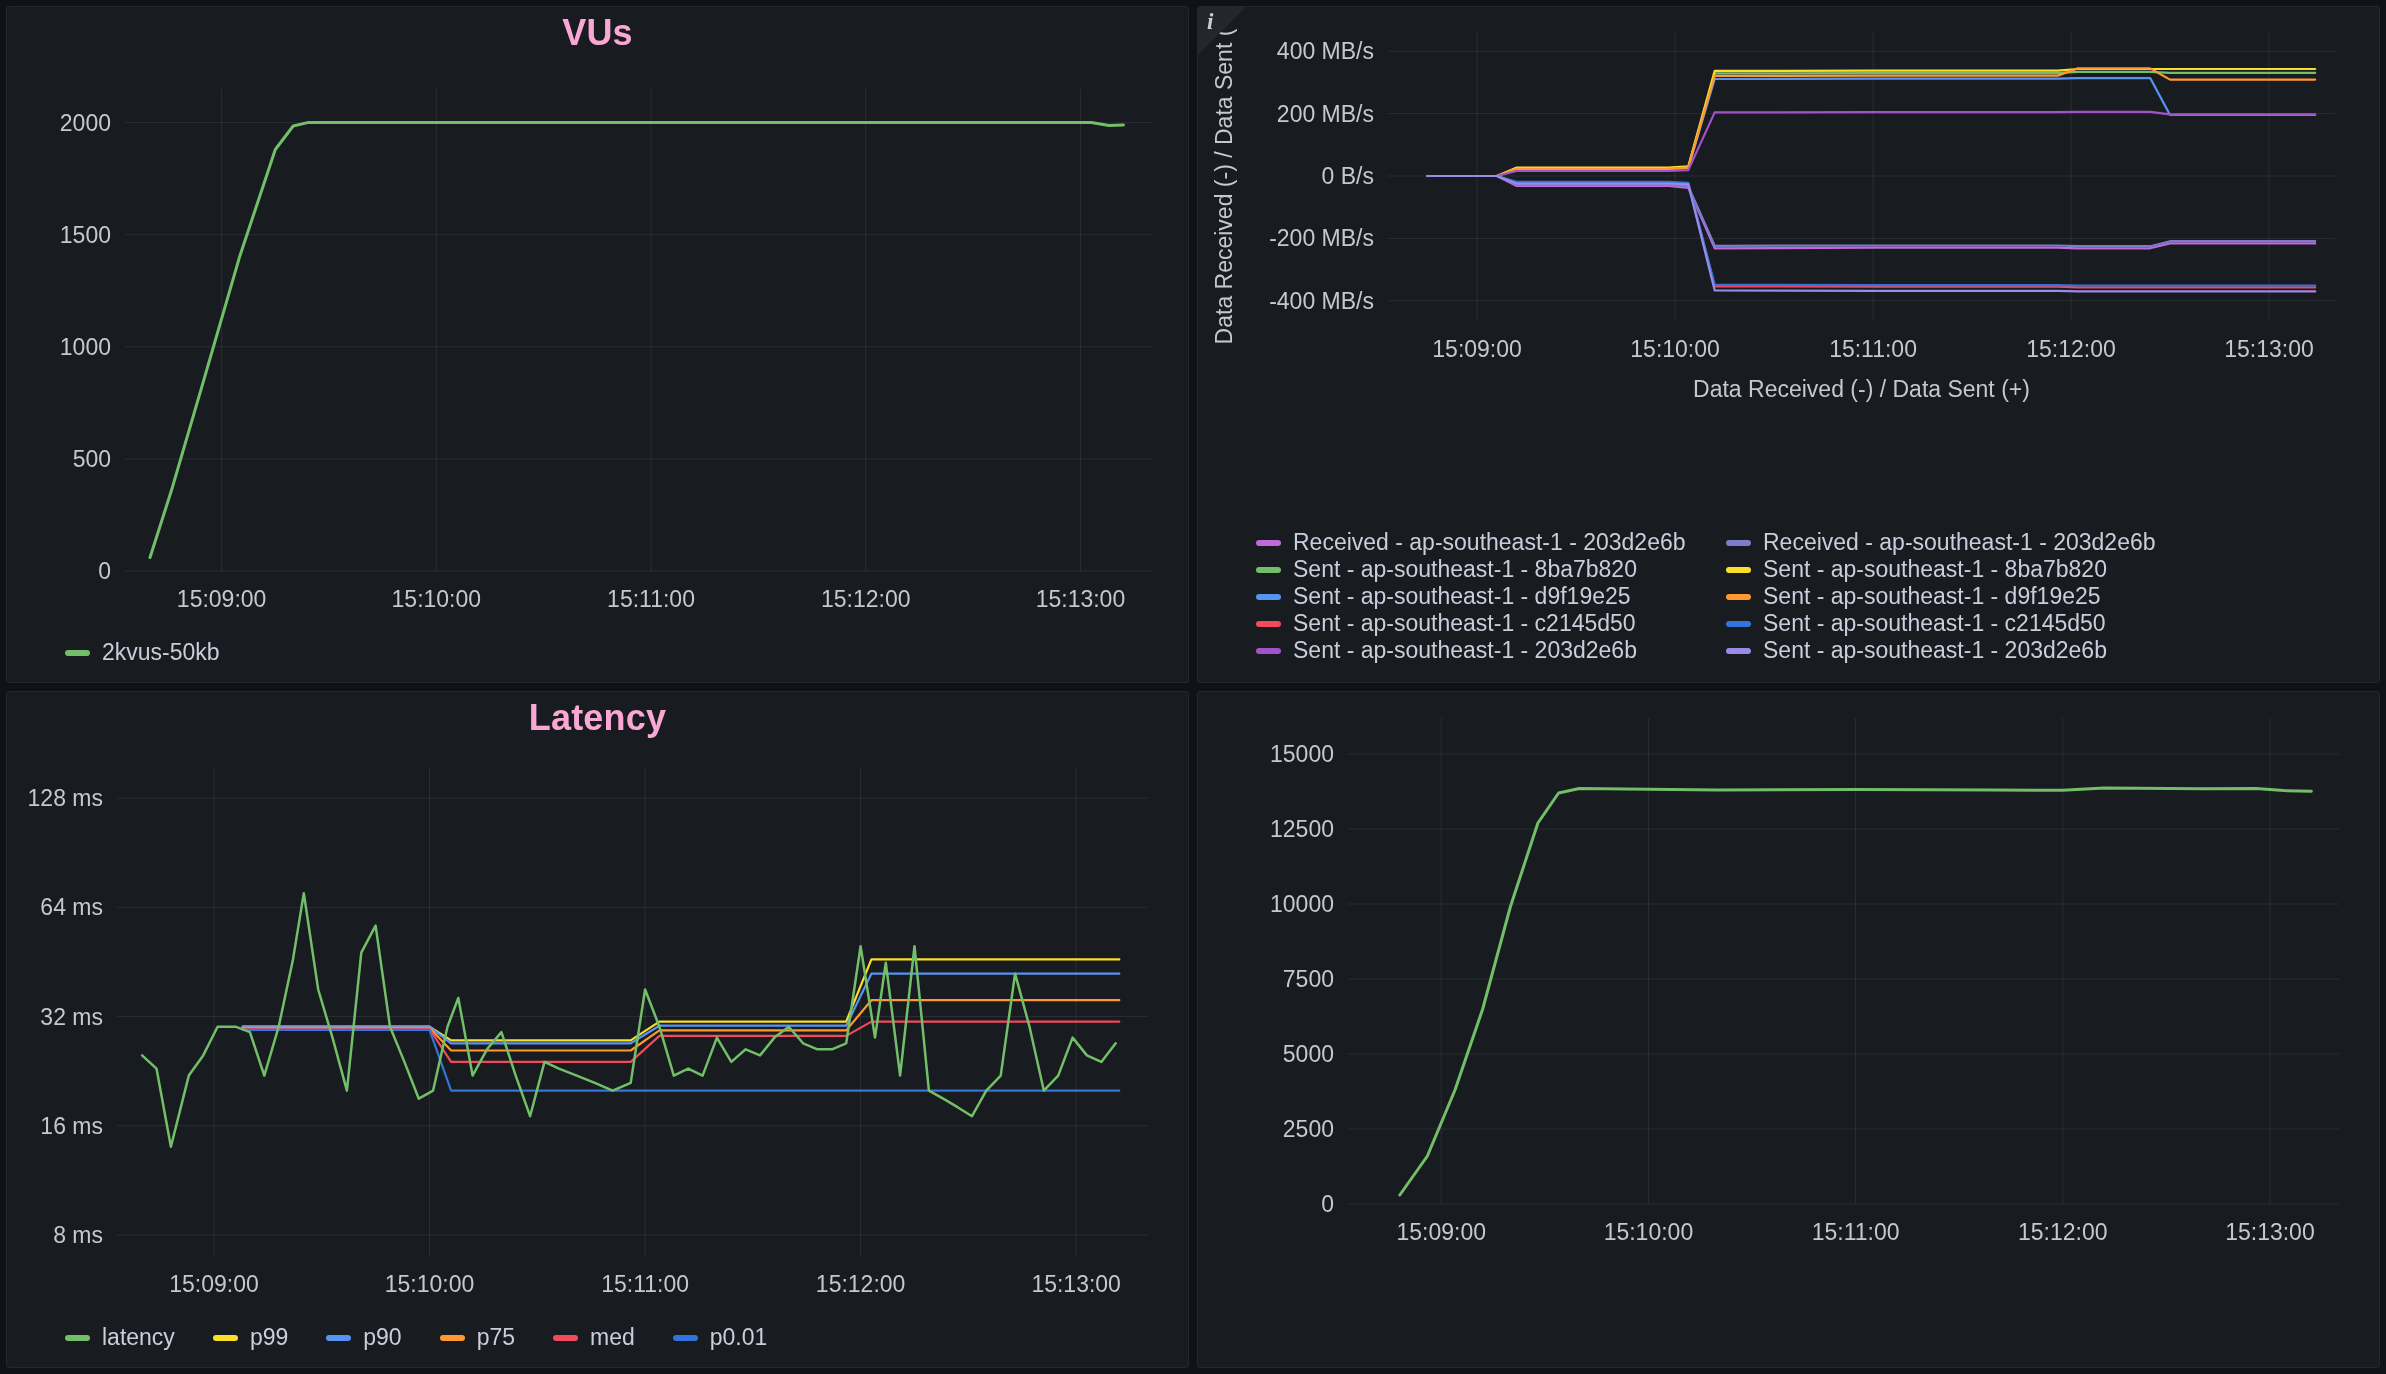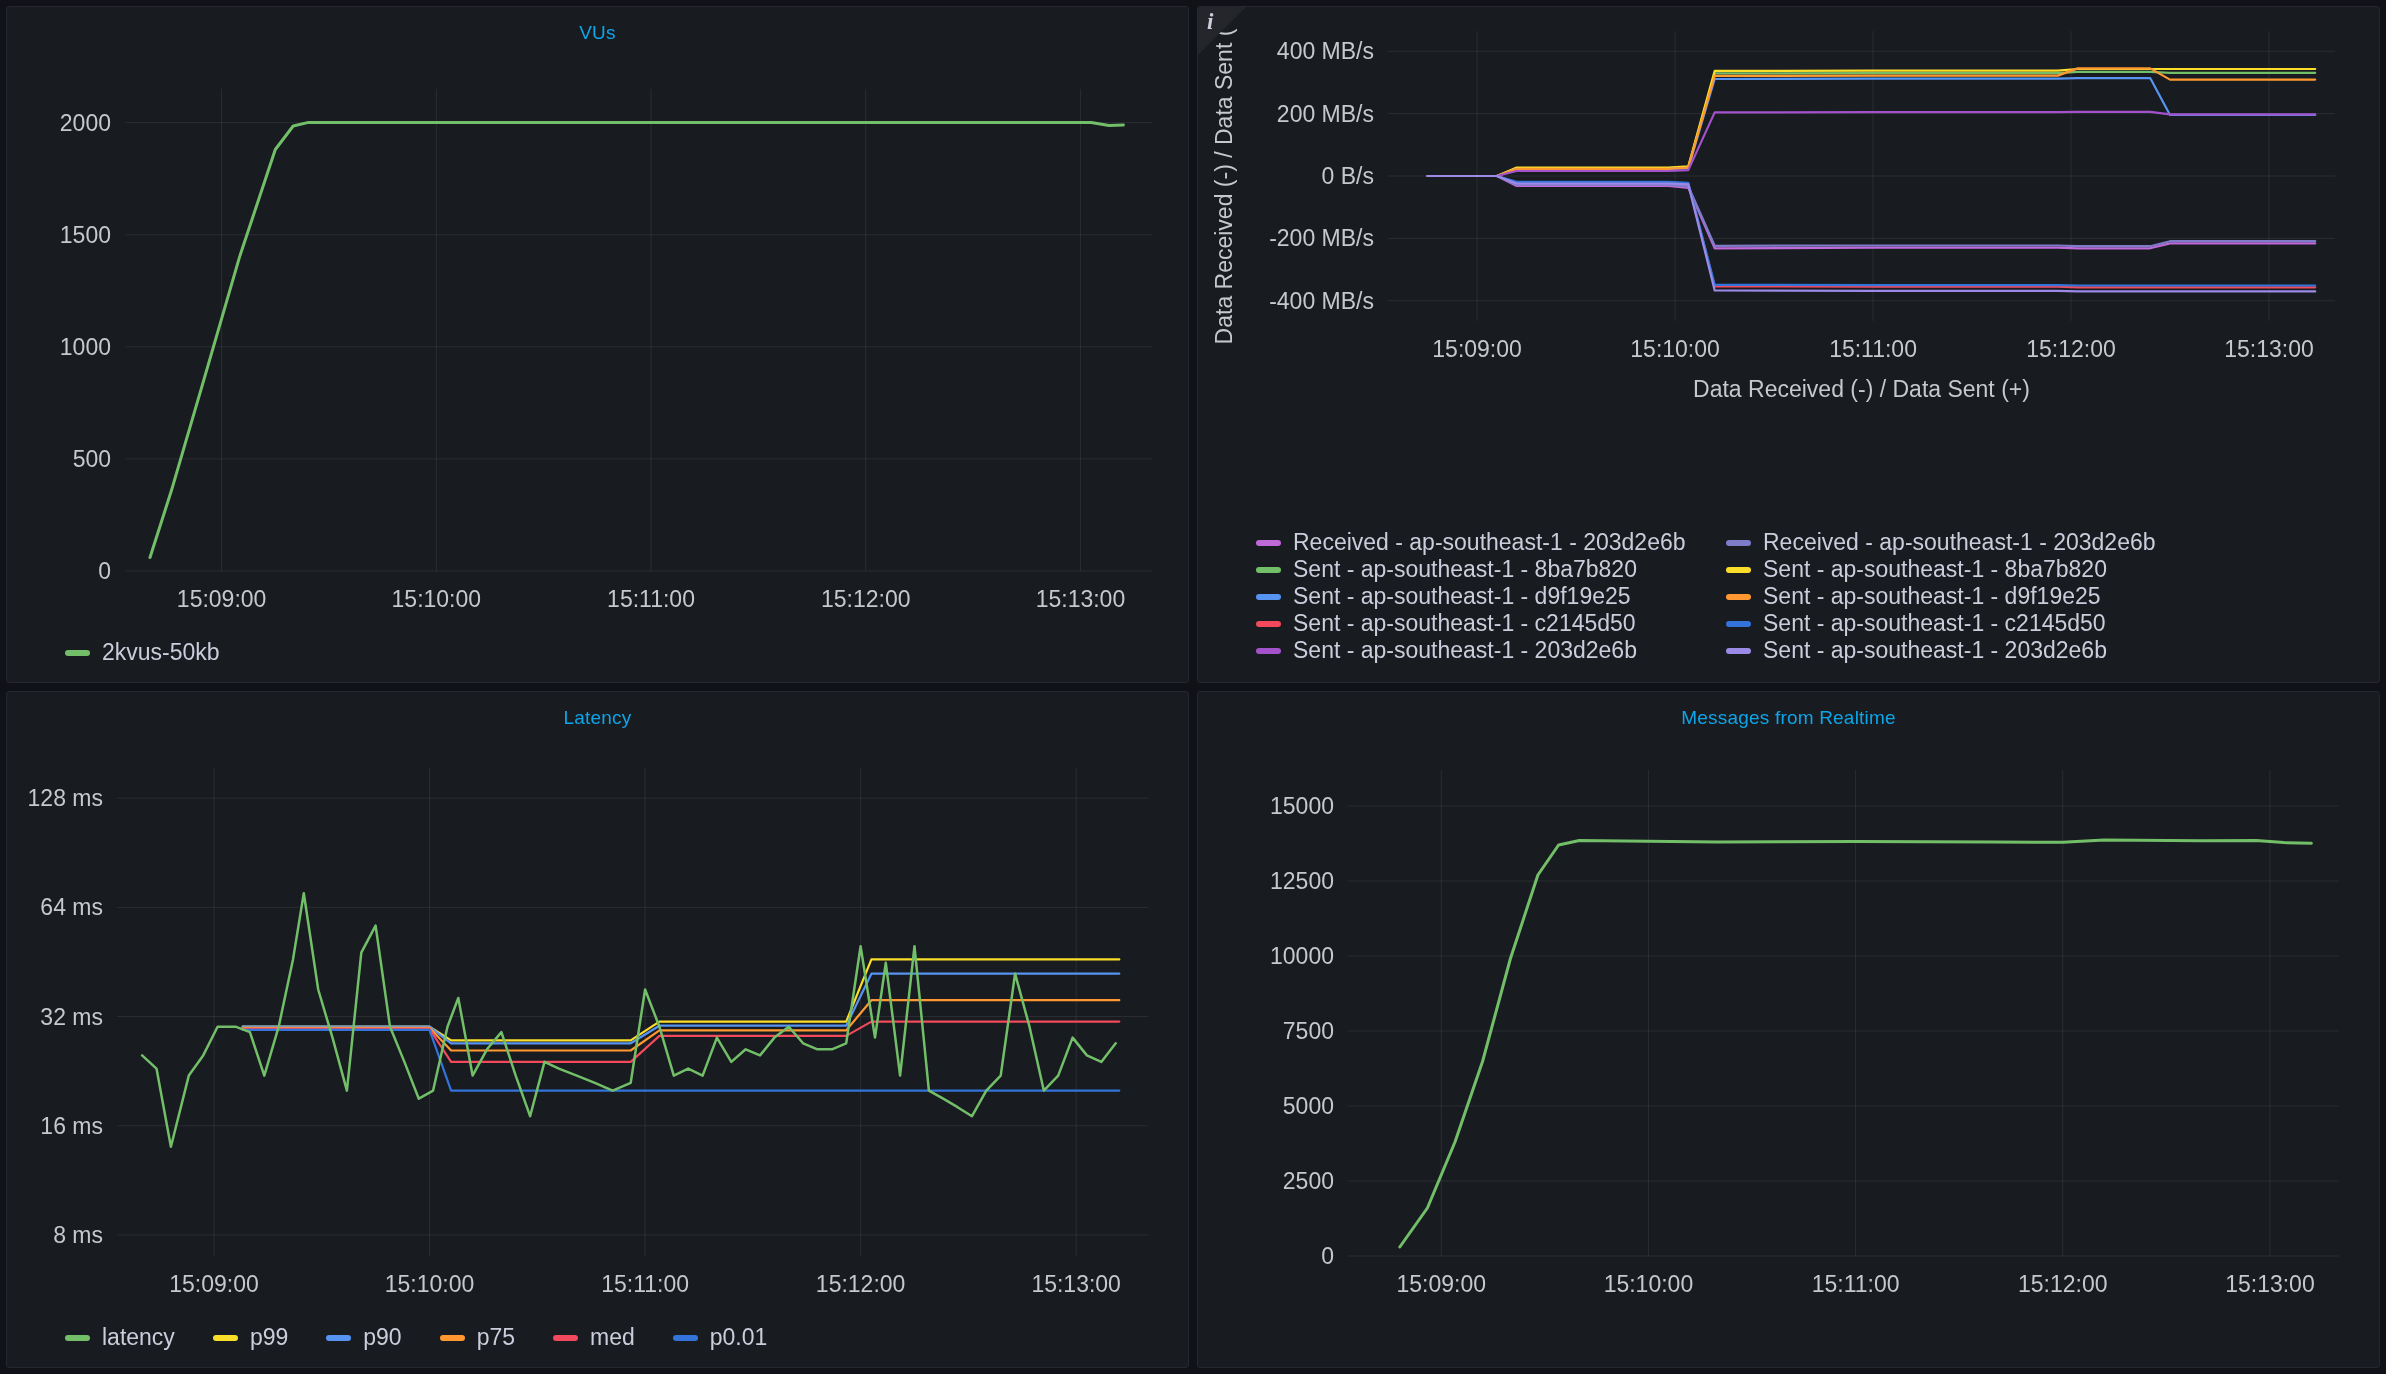--- a/index.html
+++ b/index.html
@@ -1,21 +1,21 @@
 <!DOCTYPE html>
 <html><head>
 <meta charset="utf-8">
 <style>
   *{box-sizing:border-box;margin:0;padding:0}
   html,body{background:#111217}
   body{width:2386px;height:1374px;font-family:"Liberation Sans",sans-serif;color:#ccccdc;overflow:hidden}
   .dashboard{display:grid;grid-template-columns:1fr 1fr;grid-template-rows:1fr 1fr;gap:8px;width:100%;height:100%;padding:6px}
   .panel{background:#181b1f;border:1px solid #25272e;border-radius:3px;display:flex;flex-direction:column;position:relative;overflow:hidden}
   .panel-header{height:52px;flex:0 0 auto;display:flex;align-items:center;justify-content:center;cursor:pointer}
-  .panel-title{font-size:19px;font-weight:400;color:#0ea5e9;letter-spacing:.2px}
+  .panel-title{font-size:36px;font-weight:700;color:#f9a8d4;letter-spacing:.2px}
   .chart{flex:1 1 auto;min-height:0;position:relative}
   .legend{flex:0 0 auto;display:flex;align-items:center;gap:38px;padding:4px 0 16px 58px;font-size:23px}
   .legend-grid{flex:0 0 auto;display:grid;grid-template-columns:470px auto;padding:4px 0 18px 58px;font-size:23px}
   .legend-item{display:flex;align-items:center;gap:12px;cursor:pointer;white-space:nowrap}
   .legend-label{color:#ccccdc}
   .swatch{display:inline-block;width:25px;height:6px;border-radius:3px;flex:0 0 auto}
   .corner{position:absolute;top:0;left:0;width:0;height:0;border-top:48px solid #24262b;border-right:48px solid transparent;z-index:2}
   .corner-i{position:absolute;top:2px;left:9px;z-index:3;font-size:23px;font-weight:700;font-style:italic;color:#ccccdc;font-family:"Liberation Serif",serif}
   svg{display:block}
   svg text{font-family:"Liberation Sans",sans-serif}
@@ -201,23 +201,20 @@
           <span class="legend-label">med</span>
         </div>
         <div class="legend-item">
           <span class="swatch" style="background: rgb(50, 116, 217);"></span>
           <span class="legend-label">p0.01</span>
         </div>
       </div>
   </section>
 
   <section class="panel">
-    <header class="panel-header">
-      <h2 class="panel-title">Messages from Realtime</h2>
-    </header>
     <div class="chart">
         <svg width="1181" height="576" viewBox="0 0 1181 576">
           <line x1="150" x2="1141" y1="512" y2="512" stroke="rgba(204,204,220,0.10)" stroke-width="1"></line>
           <text x="136" y="520" fill="#c7c8cc" font-size="23" text-anchor="end">0</text>
           <line x1="150" x2="1141" y1="437" y2="437" stroke="rgba(204,204,220,0.10)" stroke-width="1"></line>
           <text x="136" y="445" fill="#c7c8cc" font-size="23" text-anchor="end">2500</text>
           <line x1="150" x2="1141" y1="362" y2="362" stroke="rgba(204,204,220,0.10)" stroke-width="1"></line>
           <text x="136" y="370" fill="#c7c8cc" font-size="23" text-anchor="end">5000</text>
           <line x1="150" x2="1141" y1="287" y2="287" stroke="rgba(204,204,220,0.10)" stroke-width="1"></line>
           <text x="136" y="295" fill="#c7c8cc" font-size="23" text-anchor="end">7500</text>

